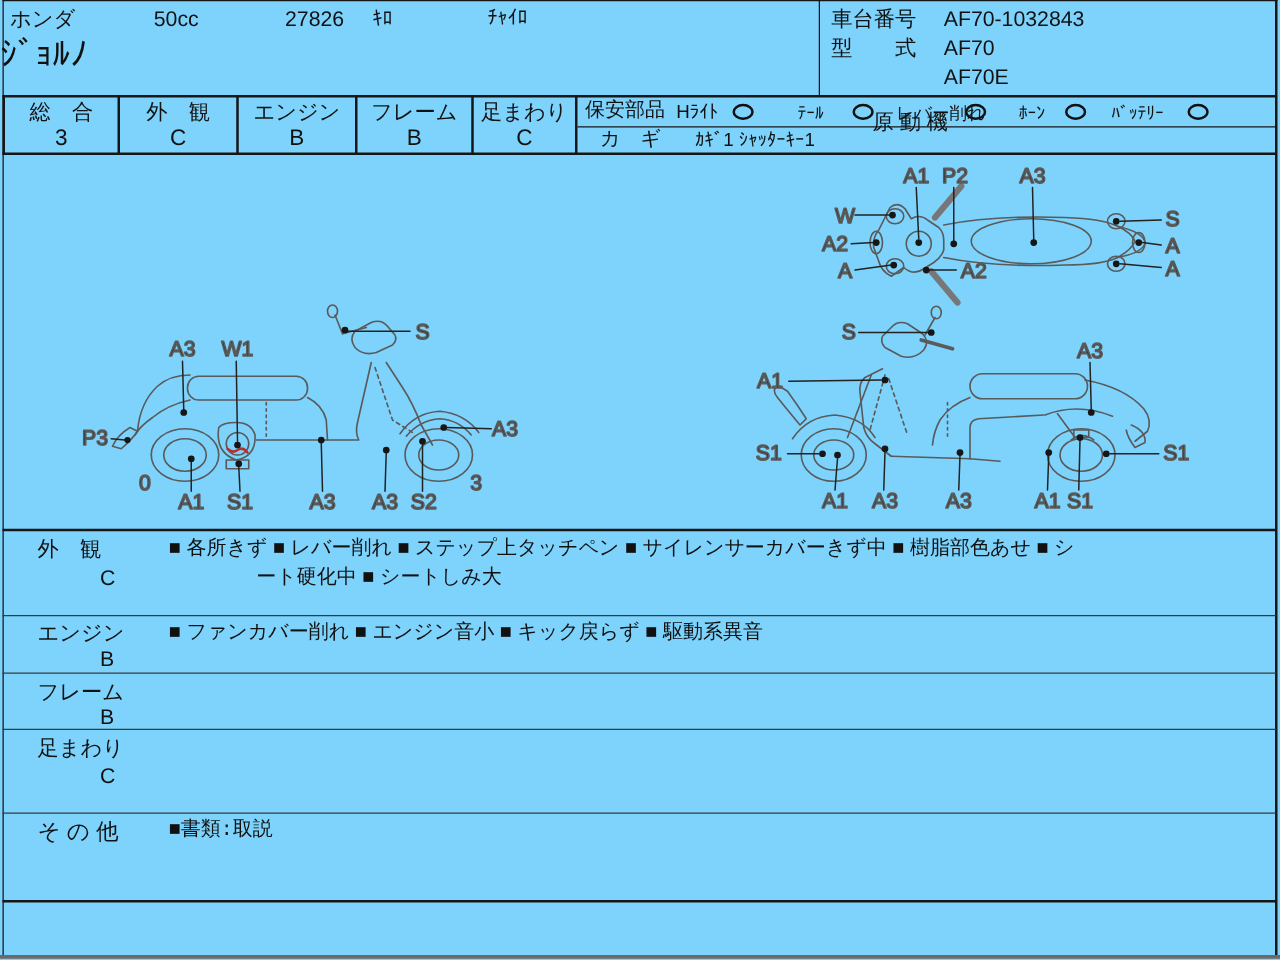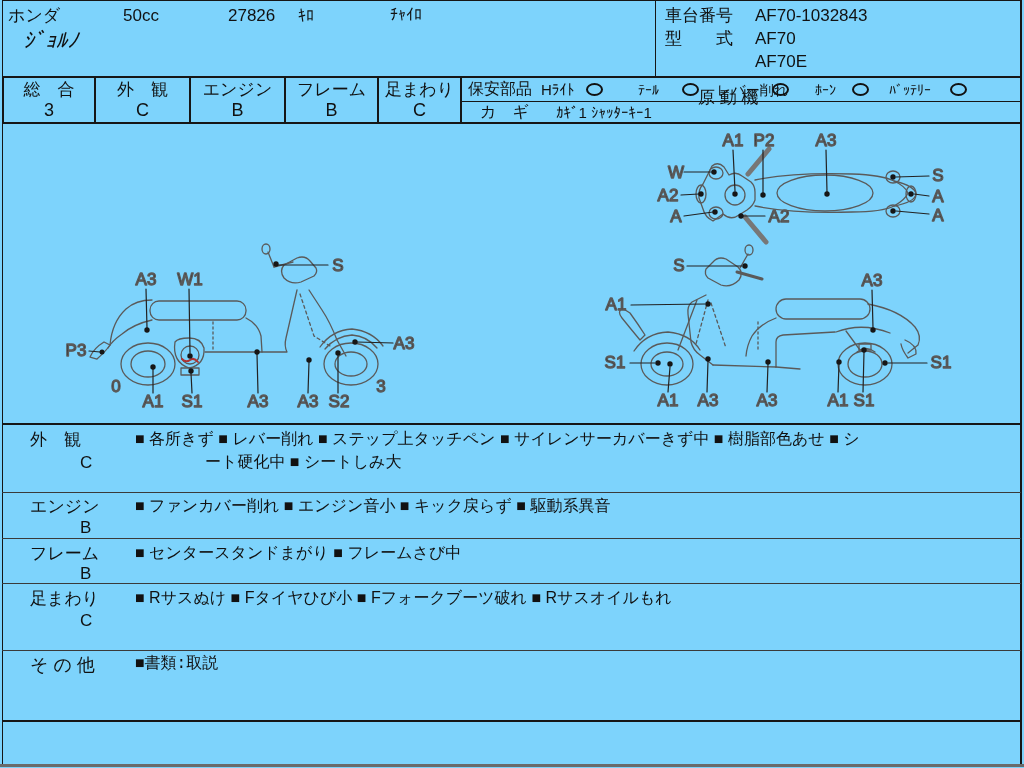--- a/index.html
+++ b/index.html
@@ -19,21 +19,21 @@
   <div class="vl" style="left:2px;top:0;width:1px;height:765px;"></div>
   <div class="vl" style="left:1020px;top:0;width:2px;height:765px;"></div>
   <div class="hl" style="left:2px;top:0;width:1020px;height:1px;"></div>
   <div class="hl" style="left:0;top:764px;width:1024px;height:3px;background:#6a6a6a;"></div>
 
   <div class="t" style="left:8px;top:6px;font-size:17px;">ホンダ</div>
   <div class="t" style="left:123px;top:6px;font-size:17px;">50cc</div>
   <div class="t" style="left:228px;top:6px;font-size:17px;">27826</div>
   <div class="t" style="left:298px;top:7px;font-size:16px;">ｷﾛ</div>
   <div class="t" style="left:390px;top:6px;font-size:16px;">ﾁｬｲﾛ</div>
-  <div class="t" style="left:23px;top:28px;font-size:22px;font-style:italic;">ｼﾞｮﾙﾉ</div>
+  <div class="t" style="left:0;top:28px;font-size:28px;">ｼﾞｮﾙﾉ</div>
 
   <div class="vl" style="left:655px;top:0;width:1px;height:76px;"></div>
 
   <div class="t" style="left:665px;top:6px;font-size:17px;">車台番号</div>
   <div class="t" style="left:755px;top:6px;font-size:17px;">AF70-1032843</div>
   <div class="t" style="left:665px;top:29px;font-size:17px;">型　　式</div>
   <div class="t" style="left:755px;top:29px;font-size:17px;">AF70</div>
   <div class="t" style="left:698px;top:52px;font-size:17px;margin-top:36px;">原 動 機</div>
   <div class="t" style="left:755px;top:52px;font-size:17px;">AF70E</div>
 
@@ -272,22 +272,20 @@
   <div class="t" style="left:80px;top:453px;font-size:17px;">C</div>
   <div class="t" style="left:205px;top:453px;font-size:16px;">ート硬化中 ■ シートしみ大</div>
   <div class="t" style="left:135px;top:430px;font-size:16px;">■ 各所きず ■ レバー削れ ■ ステップ上タッチペン ■ サイレンサーカバーきず中 ■ 樹脂部色あせ ■ シ</div>
 
   <div class="t" style="left:30px;top:497px;font-size:17px;">エンジン</div>
   <div class="t" style="left:80px;top:518px;font-size:17px;">B</div>
   <div class="t" style="left:135px;top:497px;font-size:16px;">■ ファンカバー削れ ■ エンジン音小 ■ キック戻らず ■ 駆動系異音</div>
 
   <div class="t" style="left:30px;top:544px;font-size:17px;">フレーム</div>
   <div class="t" style="left:80px;top:564px;font-size:17px;">B</div>
-  <div class="t" style="left:135px;top:544px;font-size:16px;">■ センタースタンドまがり ■ フレームさび中</div>
 
   <div class="t" style="left:30px;top:589px;font-size:17px;">足まわり</div>
   <div class="t" style="left:80px;top:611px;font-size:17px;">C</div>
-  <div class="t" style="left:135px;top:589px;font-size:16px;">■ Rサスぬけ ■ Fタイヤひび小 ■ Fフォークブーツ破れ ■ Rサスオイルもれ</div>
 
   <div class="t" style="left:30px;top:655px;font-size:18px;">そ の 他</div>
   <div class="t" style="left:135px;top:655px;font-size:16px;font-family:Liberation Mono, monospace;">■書類:取説</div>
 
 </div>
 
 </body></html>

